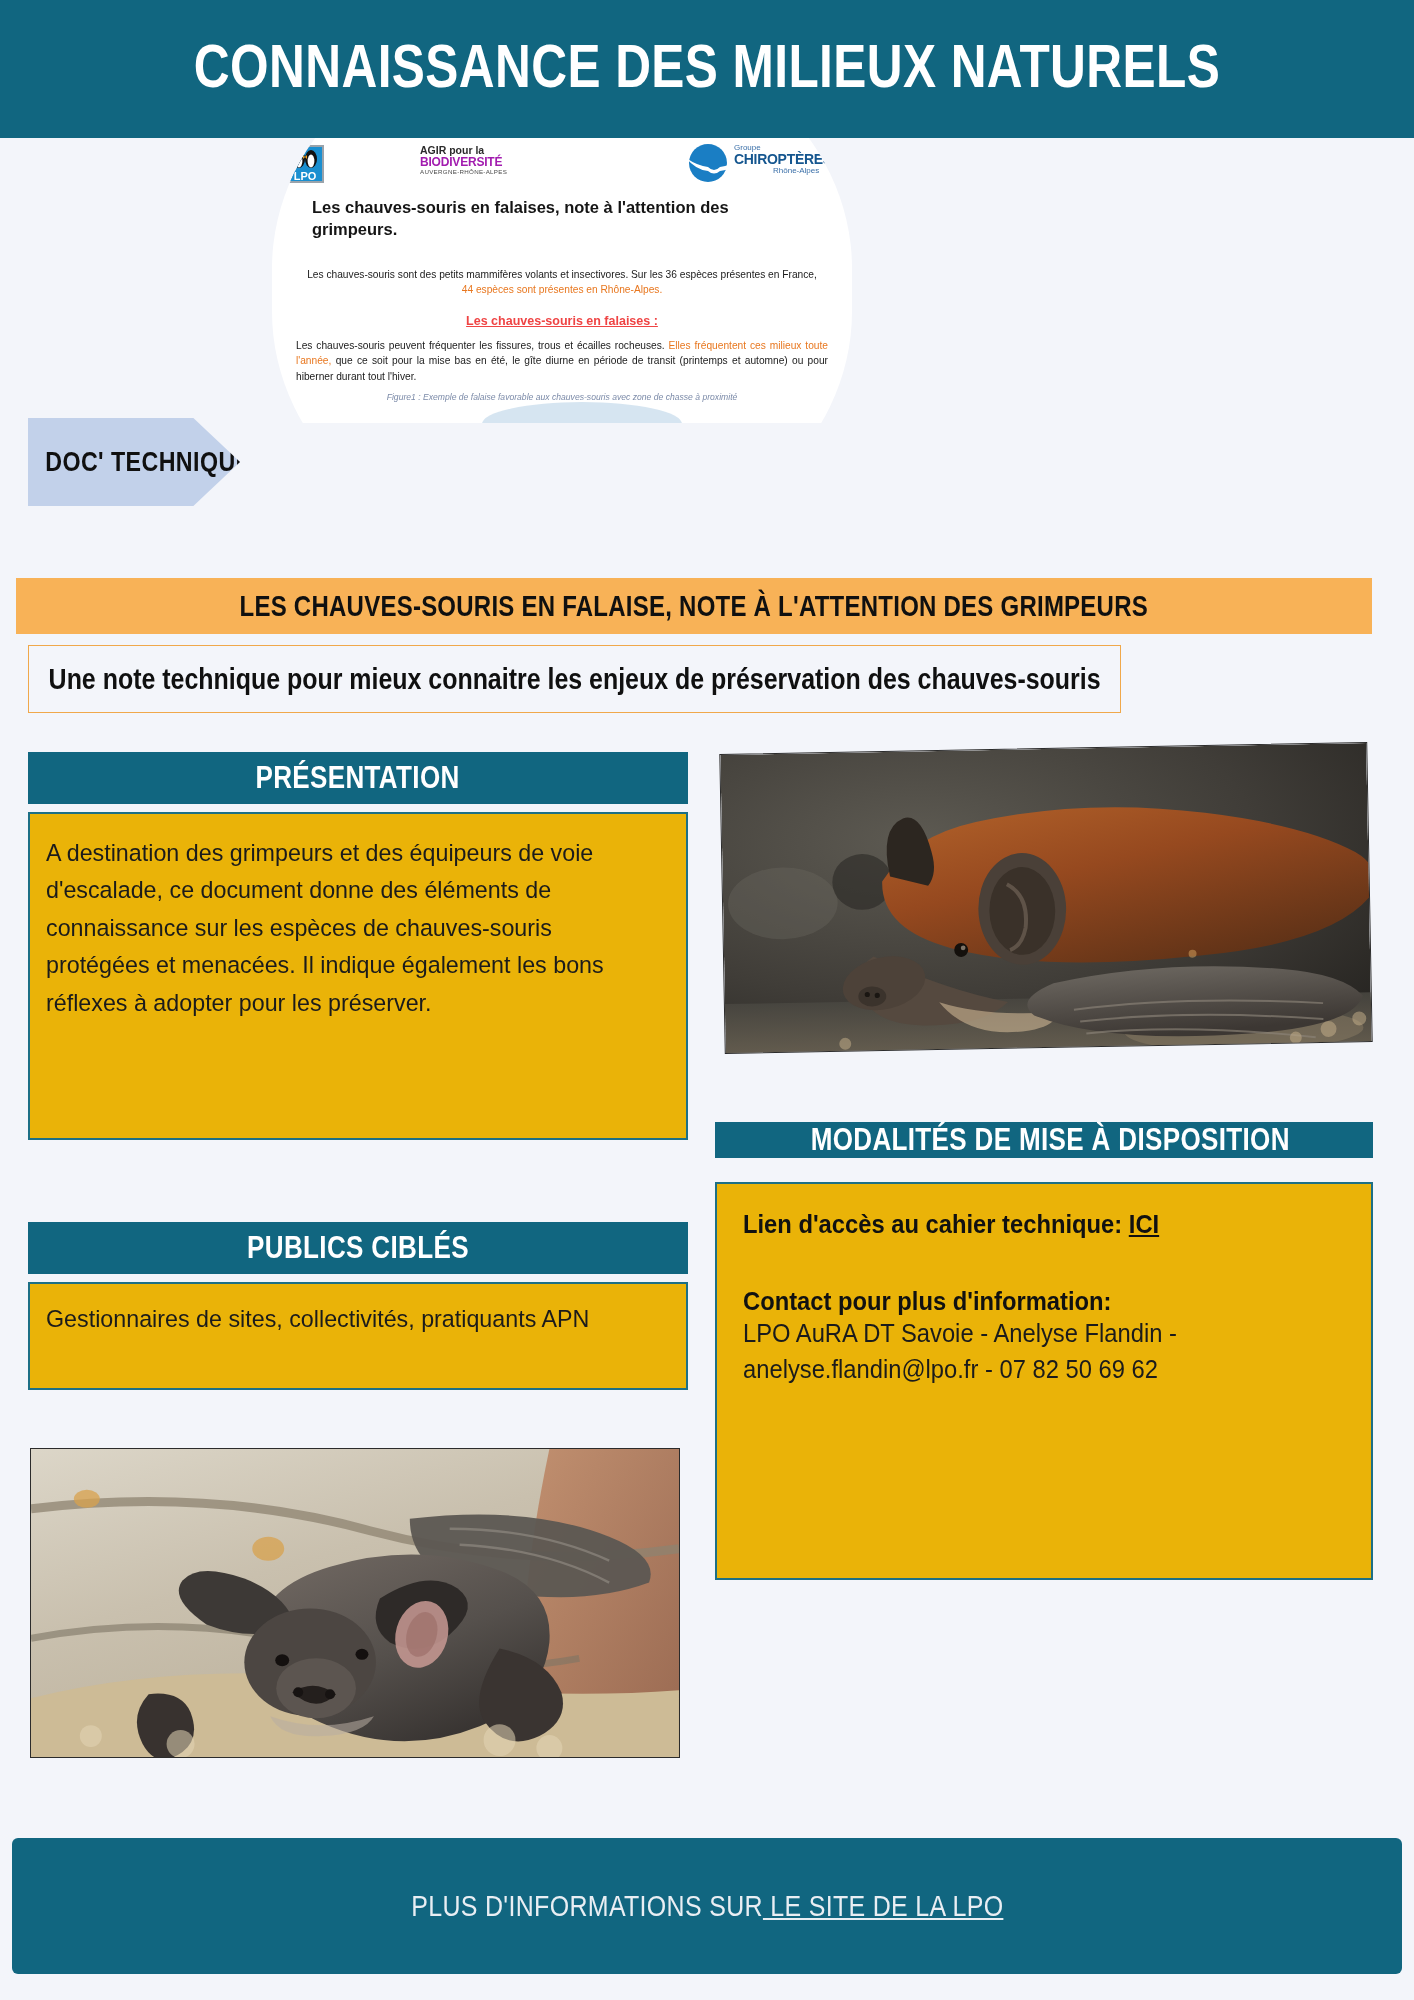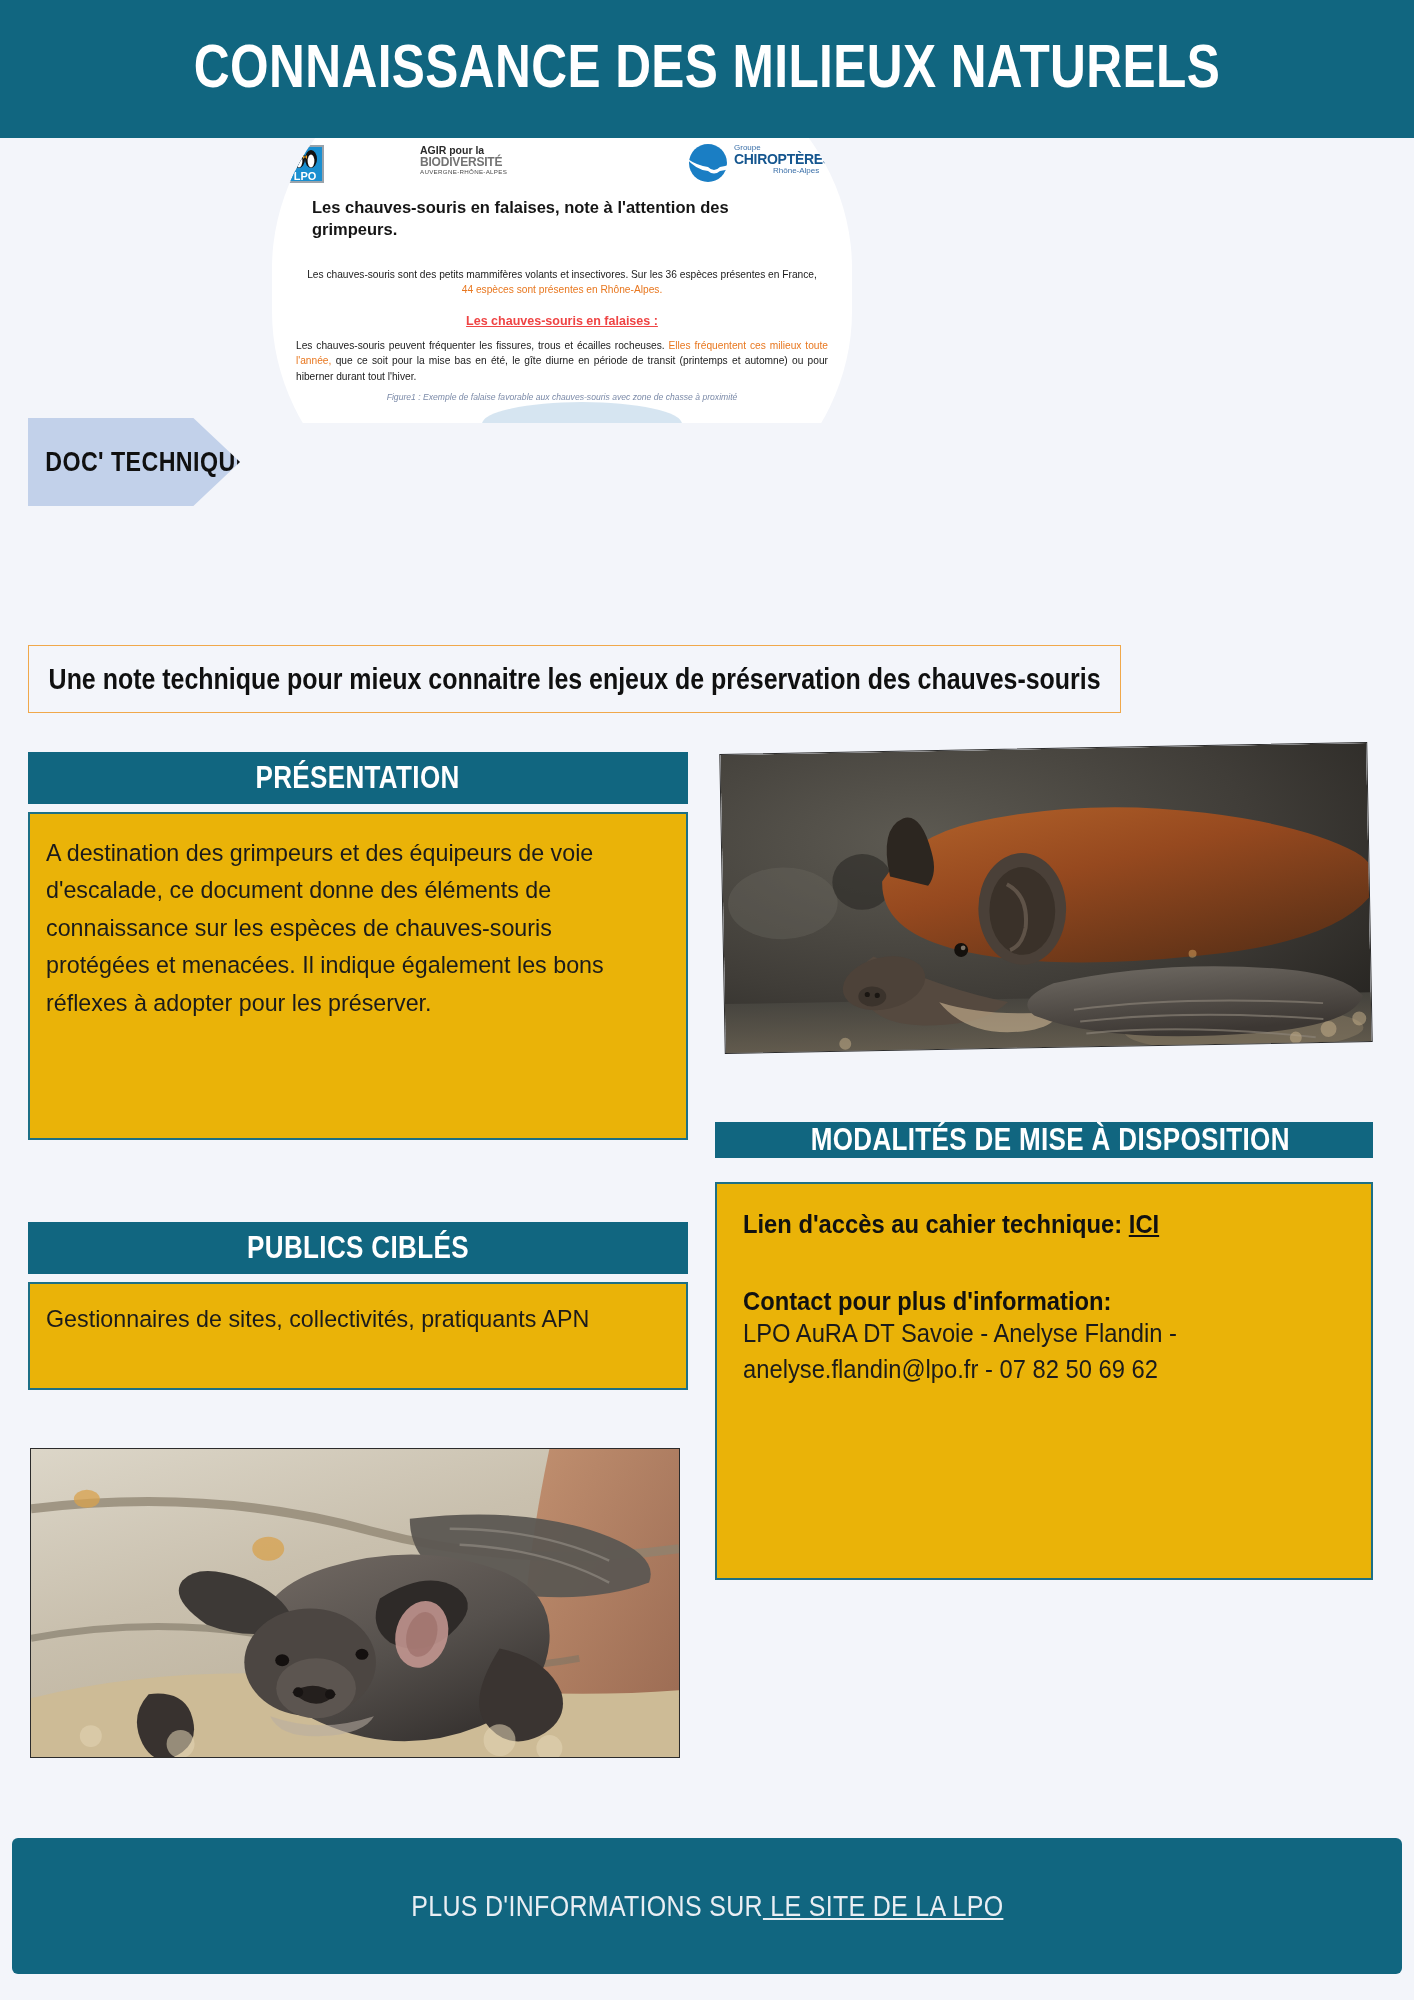--- a/index.html
+++ b/index.html
@@ -200,21 +200,21 @@
             <ellipse cx="25" cy="17" rx="3.4" ry="6.5" fill="#fff"></ellipse>
             <path d="M17 11 l2 2 -2 2z" fill="#f0a020"></path>
             <path d="M21 11 l-2 2 2 2z" fill="#f0a020"></path>
             <rect x="4" y="27" width="30" height="10" fill="#1a8fd0"></rect>
             <text x="19" y="36" font-family="Liberation Sans, sans-serif" font-size="11" font-weight="700" fill="#fff" text-anchor="middle">LPO</text>
           </svg>
           <div style="position:absolute;left:148px;top:7px;">
             <div style="font-size:10.5px;color:#2b2b2b;font-weight:600;line-height:1;">
               <span>AGIR pour la</span>
             </div>
-            <div style="font-size:12px;color:#737373;font-weight:700;line-height:1.15;letter-spacing:-.2px;">
+            <div style="font-size:12px;color:#a21caf;font-weight:700;line-height:1.15;letter-spacing:-.2px;">
               <span>BIODIVERSITÉ</span>
             </div>
             <div style="font-size:6.2px;color:#4a4a4a;letter-spacing:.3px;line-height:1;">
               <span>AUVERGNE-RHÔNE-ALPES</span>
             </div>
           </div>
 
           <svg class="chiro-logo" viewBox="0 0 160 42">
             <circle cx="26" cy="21" r="19" fill="#1a7ec4"></circle>
             <path d="M4 16 q12 8 22 9 q6 6 12 0 q10 -1 22 -9 q-10 12 -22 13 q-6 5 -12 0 q-12 -1 -22 -13z" fill="#ffffff"></path>
@@ -247,20 +247,23 @@
         <div class="thumb-cap">Figure1 : Exemple de falaise favorable aux chauves-souris avec zone de chasse à proximité</div>
       </div>
       <div class="thumb-bottom-arc"></div>
     </div>
   </div>
 
   <div class="badge">
     <div class="badge-label">DOC' TECHNIQUE</div>
   </div>
 
+  <div class="orange-band">
+    <div class="orange-band-text">LES CHAUVES-SOURIS EN FALAISE, NOTE À L'ATTENTION DES GRIMPEURS</div>
+  </div>
 
   <div class="subtitle-box">
     <div class="subtitle-text">Une note technique pour mieux connaitre les enjeux de préservation des chauves-souris</div>
   </div>
 
   <div class="sec-head" id="head-presentation">
     <div class="sec-head-text">PRÉSENTATION</div>
   </div>
   <div class="sec-box" id="box-presentation">
     <div class="body-text" id="txt-presentation">A destination des grimpeurs et des équipeurs de voie d'escalade, ce document donne des éléments de connaissance sur les espèces de chauves-souris protégées et menacées. Il indique également les bons réflexes à adopter pour les préserver.</div>

